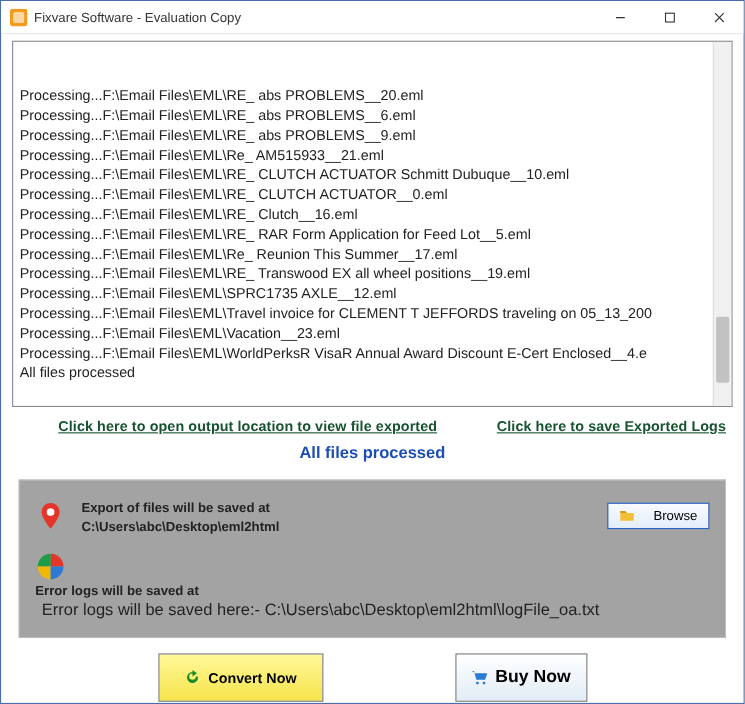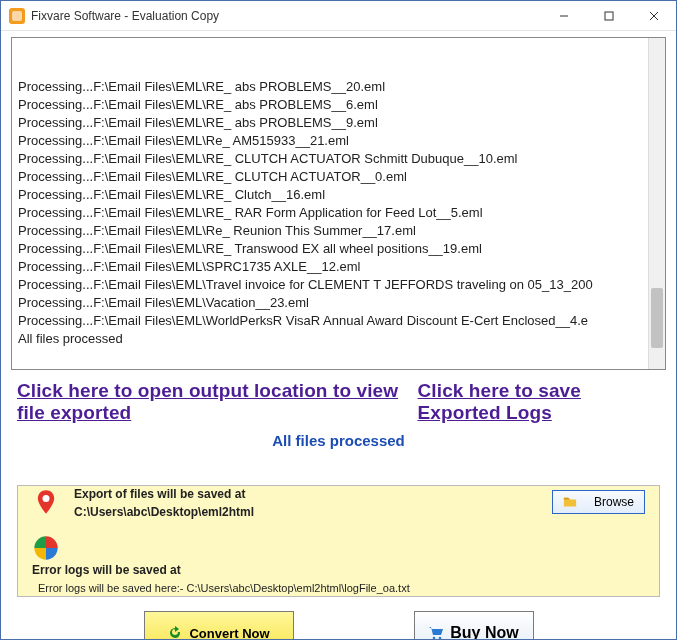--- a/index.html
+++ b/index.html
@@ -7,29 +7,29 @@
   .titlebar { height: 30px; display: flex; align-items: center; padding: 0 0 0 8px; background: #fff; border-bottom: 1px solid #e5e5e5; }
   .titlebar .app-icon { width: 16px; height: 16px; margin-right: 6px; }
   .titlebar .title { flex: 1; font-size: 12px; color: #333; }
   .titlebar .win-btn { width: 45px; height: 29px; display: flex; align-items: center; justify-content: center; color: #555; }
   .titlebar .win-btn svg { width: 10px; height: 10px; }
   .content { padding: 6px 10px 0 10px; }
   .log-box { width: 100%; height: 333px; border: 1px solid #888; background: #fff; padding: 4px 6px; font-size: 13px; color: #222; line-height: 18px; overflow: hidden; position: relative; white-space: pre; }
   .log-scroll { position: absolute; right: 0; top: 0; width: 17px; height: 100%; background: #f0f0f0; border-left: 1px solid #ddd;}
   .log-scroll .thumb { position: absolute; left:2px; right:2px; top: 250px; height: 60px; background: #c2c2c2; border-radius:2px;}
   .links-row { display: flex; justify-content: space-between; padding: 10px 6px 4px 6px; }
-  .links-row a { color: #4c1d95; text-decoration: underline; font-size: 19px; font-weight: bold; letter-spacing: .1px;}
+  .links-row a { color: #14532d; text-decoration: underline; font-size: 13px; font-weight: bold; letter-spacing: .1px; margin-left: 36px;}
   .status-title { text-align: center; color: #1b4db3; font-weight: bold; font-size: 15px; padding: 4px 0 8px 0; }
-  .panel { margin: 28px 6px 6px 6px; border: 1px solid #bbb; background: #fef9c3; padding: 0 14px; }
+  .panel { margin: 8px 6px 6px 6px; border: 1px solid #bbb; background: #a3a3a3; padding: 16px 14px; }
   .panel-row { display: flex; align-items: flex-start; margin-bottom: 10px; }
   .panel-row:last-child { margin-bottom: 0; flex-direction: column; }
   .panel-icon { width: 28px; height: 28px; margin-right: 14px; margin-top:2px; flex-shrink: 0; }
   .panel-text { flex: 1; font-size: 12px; line-height: 16px; }
   .panel-text .hdr { font-weight: bold; color: #222; margin-bottom: 2px;}
-  .panel-text .sub { color: #222; font-size:11px; padding-left:6px;}
+  .panel-text .sub { color: #222; font-size:15px; padding-left:6px;}
   .btn { border: 1px solid #2a66c8; background: linear-gradient(#f8fbff,#e3edfb); height: 24px; min-width: 92px; display: inline-flex; align-items: center; justify-content: center; font-size: 12px; padding: 0 10px; gap:17px; cursor:pointer;}
   .btn .ic { width:14px; height:14px; }
   .browse-wrap { margin-left: auto; padding-top:4px;}
   .big-row { display:flex; justify-content:center; gap:120px; padding: 8px 0 6px 0; margin:0 6px;}
   .big-btn { border:1px solid #7a7a7a; background: linear-gradient(#fff89a,#f6e34a); height:44px; min-width:150px; display:inline-flex; align-items:center; justify-content:center; gap:6px; font-size:13px; font-weight:bold; cursor:pointer;}
   .big-btn.buy { background: linear-gradient(#ffffff,#e2ecf6); font-weight:normal; font-size:16px; min-width:120px; font-weight:bold;}
   .footer { background: linear-gradient(#5a8fd6,#1b4f9e); height:34px; display:flex; align-items:center; justify-content:flex-start; padding:0 10px; gap:8px; margin-top:4px;}
   .footer .fbtn { background: linear-gradient(#fefefe,#e0e8f0); border:1px solid #4d6d9a; border-radius:3px; height:24px; min-width:95px; display:inline-flex; align-items:center; justify-content:center; gap:6px; font-size:12px; cursor:pointer; padding:0 10px;}
   .circ { width:16px; height:16px; border-radius:50%; display:inline-flex; align-items:center; justify-content:center;}
 </style>

